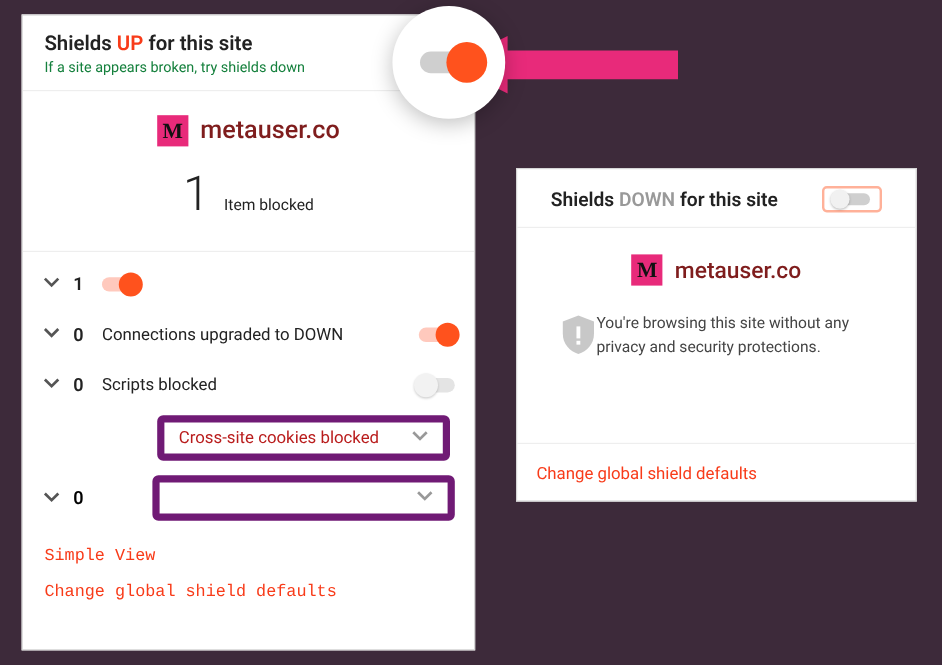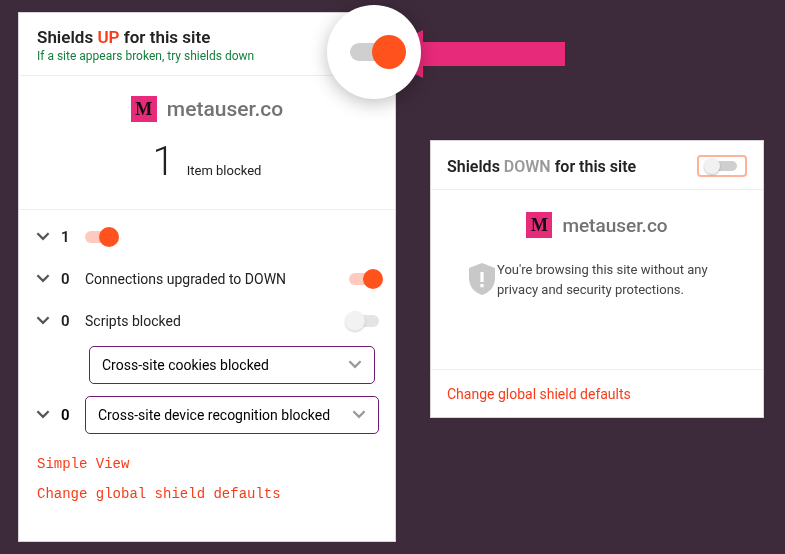--- a/index.html
+++ b/index.html
@@ -80,21 +80,21 @@
     padding: 20px 18px 24px;
     border-bottom: 1px solid #eee;
   }
   .site-line { display: inline-flex; align-items: center; gap: 10px; }
   .site-logo {
     width: 26px; height: 26px;
     background: #e82a7a;
     display: flex; align-items: center; justify-content: center;
     color: #111; font-weight: 900; font-size: 18px; font-family: Georgia, serif;
   }
-  .site-name { font-size: 21px; font-weight: 500; color: #737373; }
+  .site-name { font-size: 21px; font-weight: 500; color: #7f1d1d; }
   .blocked-line { margin-top: 16px; display: flex; align-items: baseline; justify-content: center; gap: 12px; }
   .big1 { font-size: 40px; font-weight: 300; color: #222; }
   .blocked-label { font-size: 13px; color: #222; }
 
   .rows { padding: 6px 16px 0; }
   .row {
     display: flex;
     align-items: center;
     padding: 12px 0;
     gap: 10px;
@@ -117,27 +117,28 @@
   .mini-toggle.off { background: #e4e4e4; }
   .mini-toggle.off::after {
     content:""; position:absolute; left:-4px; top:-4px;
     width:20px; height:20px; background:#f2f2f2; border-radius:50%;
     box-shadow: 0 1px 2px rgba(0,0,0,.2);
   }
 
   .select-wrap { margin-left: 54px; margin-right: 4px; margin-top:4px; margin-bottom:8px;}
   .fake-select {
     height: 38px;
-    border: 1px solid #701a75;
+    border: 6px solid #701a75;
     border-radius: 5px;
     display: flex; align-items: center;
     padding: 0 12px;
     font-size: 14px;
-    color: #000000;
+    color: #b91c1c;
     position: relative;
+    margin-left: 42px;
   }
   .fake-select .sel-chev {
     margin-left: auto;
     color: #888;
   }
 
   .row-with-select {
     display:flex; align-items:center; gap:10px;
     padding: 4px 0 8px;
   }
@@ -161,21 +162,21 @@
     position: absolute;
     left: 430px;
     top: 140px;
     width: 334px;
     height: 278px;
     background: #fff;
     border: 1px solid #d6d6d6;
     display: flex; flex-direction: column;
   }
   .down-header {
-    padding: 14px 16px 12px;
+    padding: 14px 28px 12px;
     border-bottom: 1px solid #eee;
     display:flex; align-items:center; justify-content:space-between;
   }
   .down-header .title { font-size: 16px; font-weight:600; color:#222;}
   .down-header .title .accent-grey { color:#999; font-weight:600;}
   .down-toggle-outline {
     border:2px solid #ffb199;
     border-radius:4px;
     padding:4px 8px;
   }
@@ -291,21 +292,20 @@
     </div>
 
     <div class="row-with-select">
       <span class="chev">
         <svg class="chev-svg" viewBox="0 0 10 10">
             <polyline points="1,3 5,7 9,3" fill="none" stroke="#555" stroke-width="1.6"></polyline>
           </svg>
       </span>
       <span class="count">0</span>
       <div class="fake-select">
-        <span>Cross-site device recognition blocked</span>
         <span class="sel-chev">
           <svg class="chev-svg" viewBox="0 0 10 10">
               <polyline points="1,3 5,7 9,3" fill="none" stroke="#999" stroke-width="1.6"></polyline>
             </svg>
         </span>
       </div>
     </div>
 
   </div>
 

